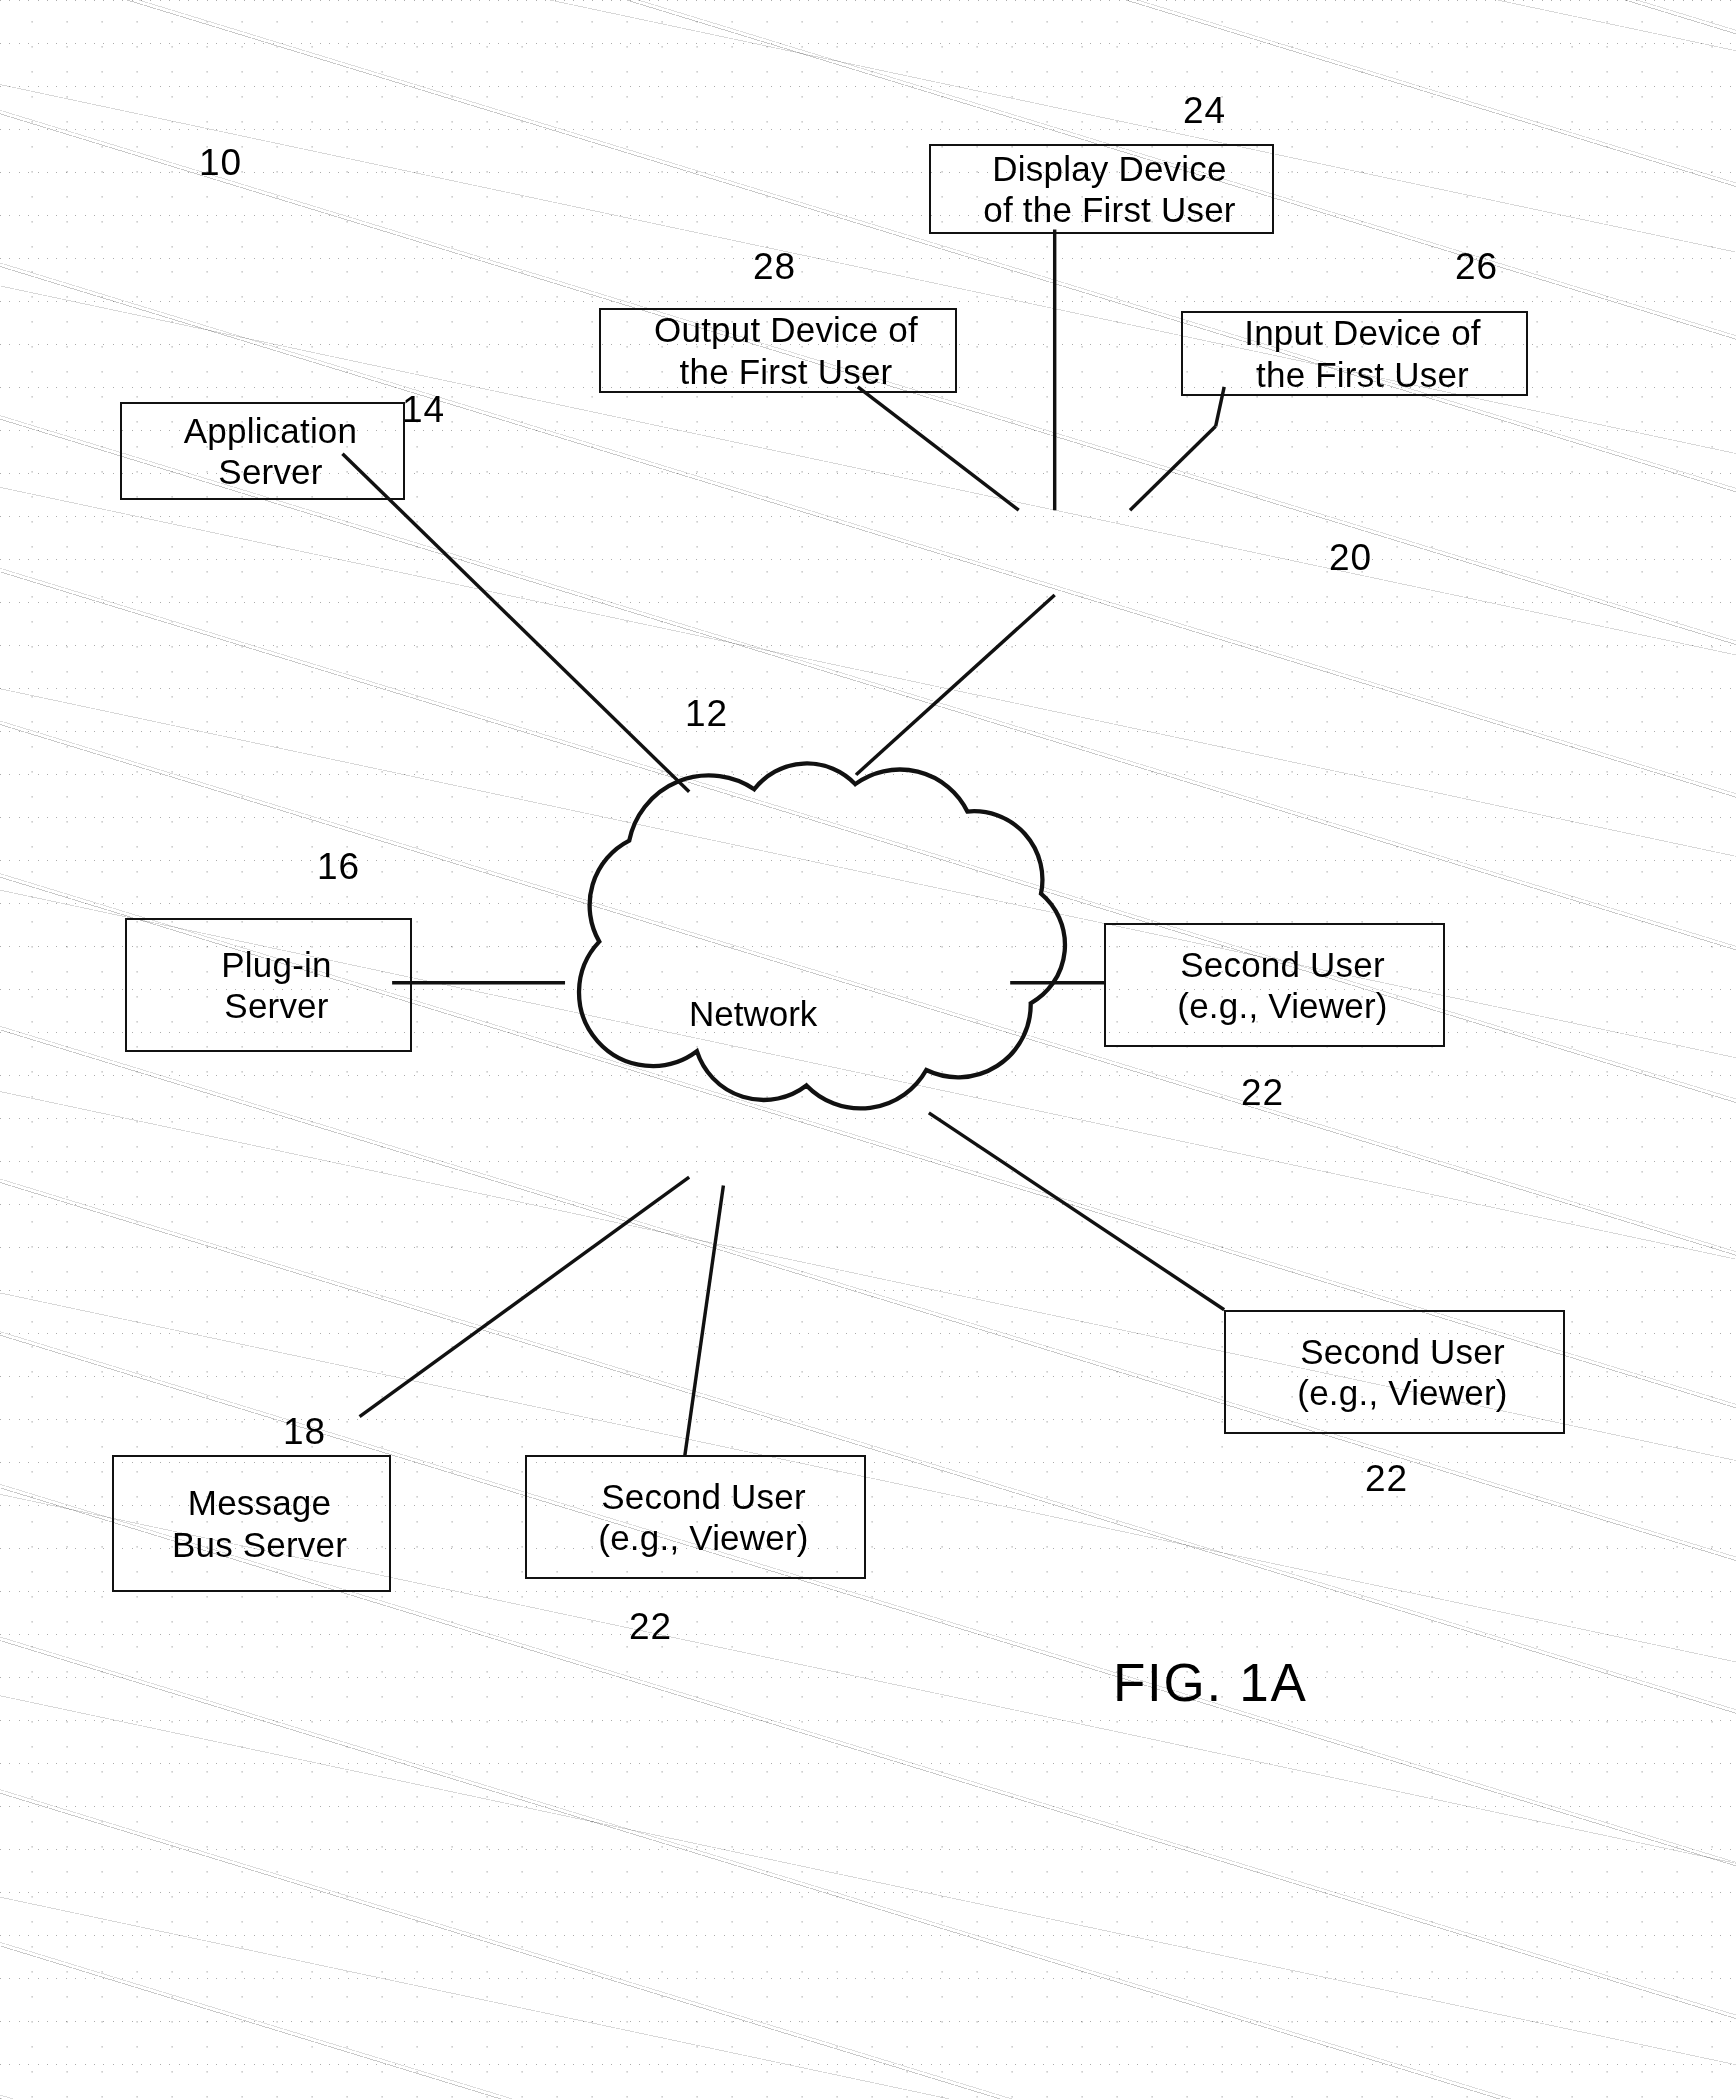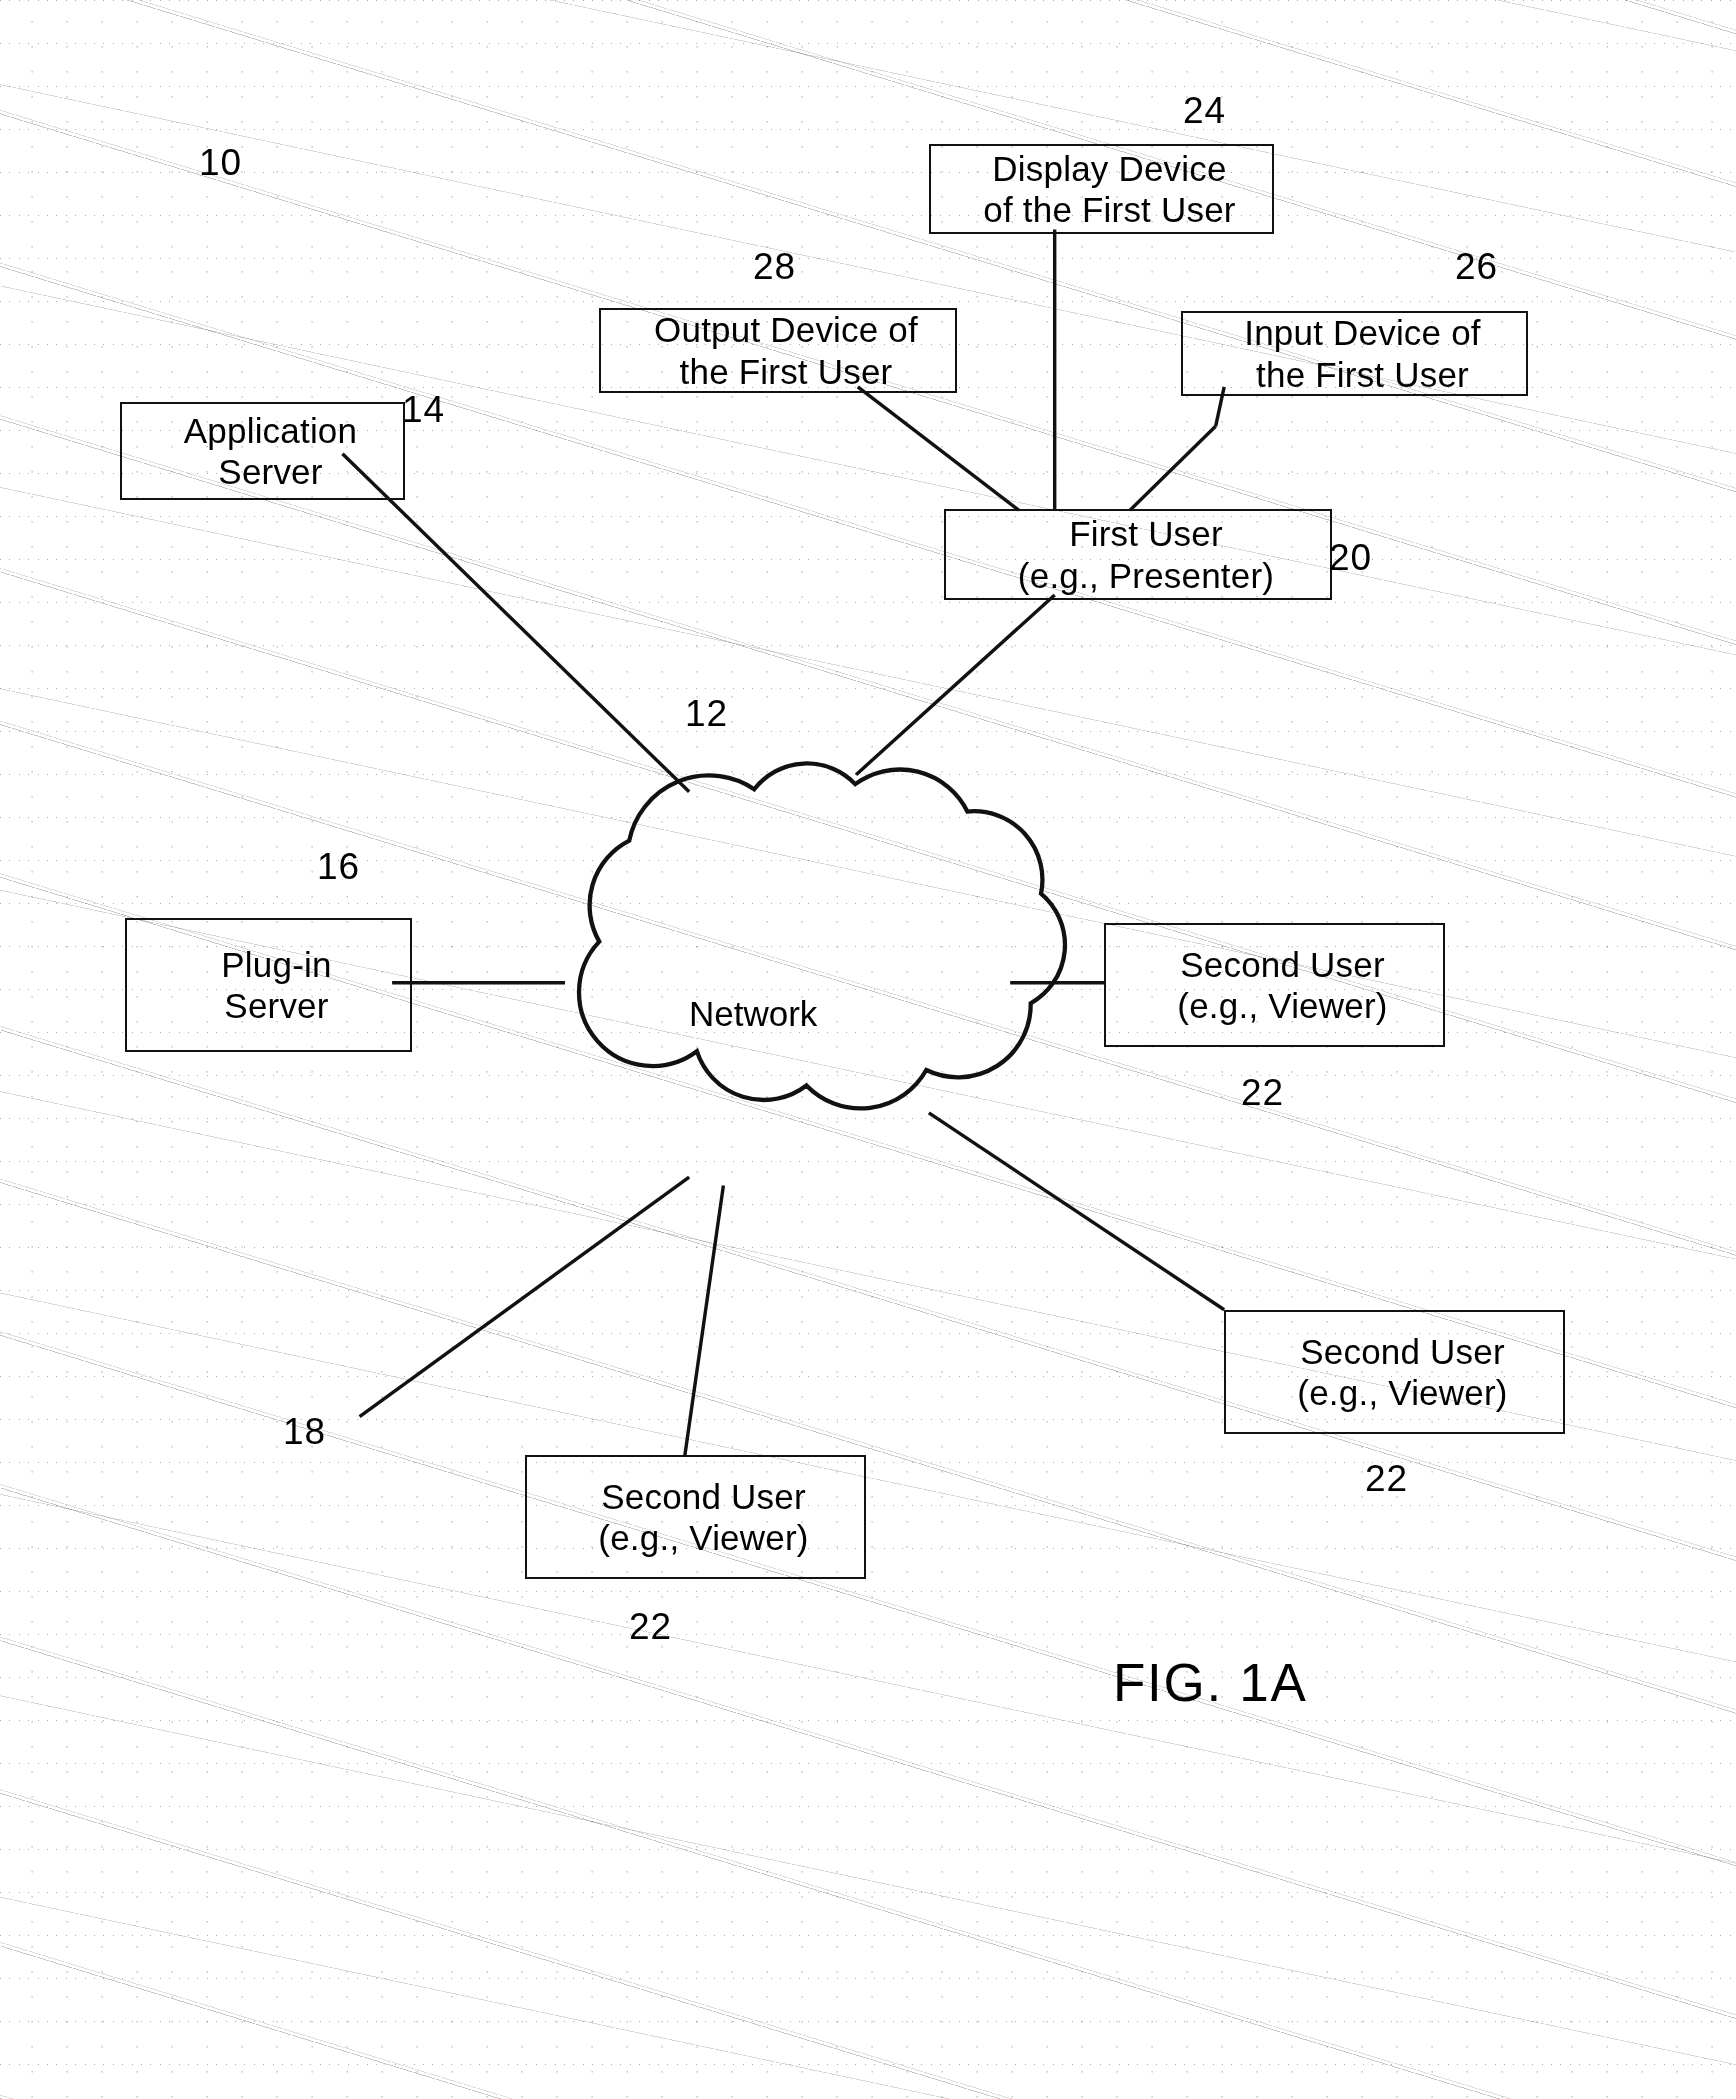--- a/index.html
+++ b/index.html
@@ -132,36 +132,36 @@
   <div class="ref" style="left:1455px;top:248px;">26</div>
 
   <div class="box" style="left:120px;top:363px;width:265px;height:94px;margin-top:39px;">
     <div>
       <span>Application</span>
       <span>Server</span>
     </div>
   </div>
   <div class="ref" style="left:402px;top:391px;">14</div>
 
-  <div class="box" style="left:944px;top:509px;width:368px;height:87px;">
-    <div>
-      <span>First User</span>
-      <span>(e.g., Presenter)</span>
-    </div>
-  </div>
   <div class="ref" style="left:1329px;top:531px;margin-top:8px;">20</div>
 
   <div class="box" style="left:125px;top:918px;width:267px;height:130px;">
     <div>
       <span>Plug-in</span>
       <span>Server</span>
     </div>
   </div>
   <div class="ref" style="left:317px;top:848px;">16</div>
 
+  <div class="box" style="left:112px;top:1455px;width:259px;height:133px;">
+    <div>
+      <span>Message</span>
+      <span>Bus Server</span>
+    </div>
+  </div>
   <div class="ref" style="left:283px;top:1413px;">18</div>
 
   <div class="box" style="left:1104px;top:923px;width:321px;height:120px;">
     <div>
       <span>Second User</span>
       <span>(e.g., Viewer)</span>
     </div>
   </div>
   <div class="ref" style="left:1241px;top:1074px;">22</div>
 

